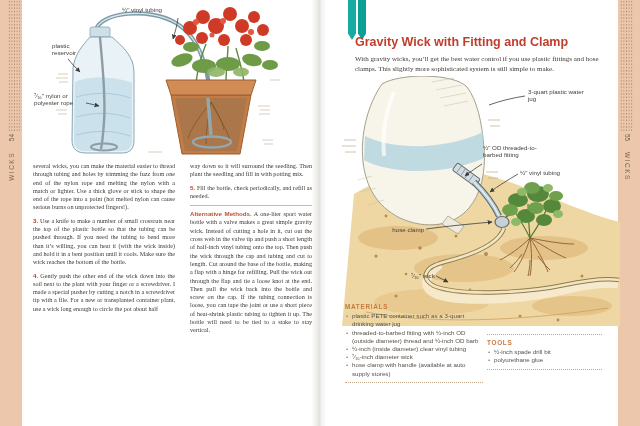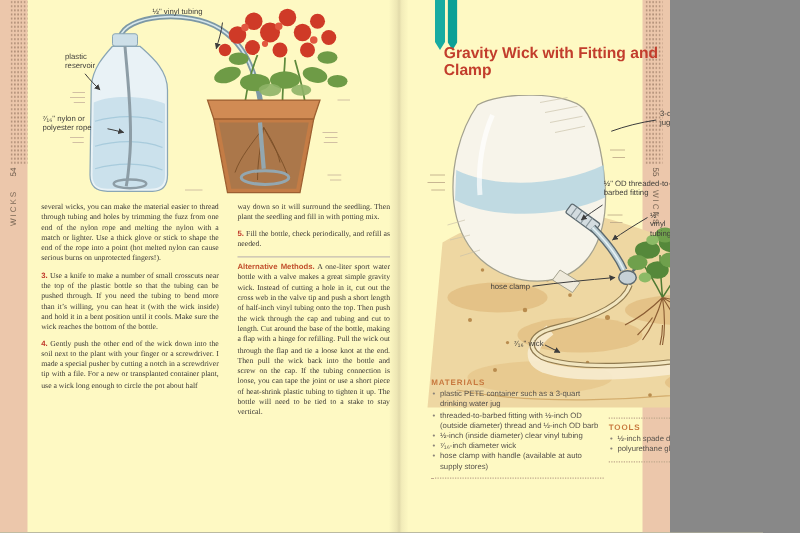--- a/index.html
+++ b/index.html
@@ -1,16 +1,16 @@
 <!DOCTYPE html>
 <html><head>
 <meta charset="utf-8">
 <style>
   html,body{margin:0;padding:0;background:#888;}
-  .stage{position:relative;width:536px;height:426px;background:#fef9c3;overflow:hidden;
+  .stage{position:relative;width:640px;height:426px;background:#ffffff;overflow:hidden;
          font-family:"Liberation Serif",serif;}
   
   .edge{position:absolute;top:0;bottom:0;width:22px;background:#ecc7ab;}
   .edge.left{left:0;} .edge.right{right:0;}
   .edge-dots{position:absolute;top:0;width:14px;height:132px;
     background-image:radial-gradient(circle,rgba(130,100,80,.55) .6px,transparent .95px);
     background-size:2.6px 3.3px;}
   .edge.left .edge-dots{left:8px;} .edge.right .edge-dots{left:2px;}
   .folio{position:absolute;font-family:"Liberation Sans",sans-serif;font-size:6.5px;color:#6d5c4d;
     writing-mode:vertical-rl;}
@@ -166,20 +166,21 @@
     <p><span class="alt-title">Alternative Methods.</span><span> A one-liter sport water bottle with a valve makes a great simple gravity wick. Instead of cutting a hole in it, cut out the cross web in the valve tip and push a short length of half-inch vinyl tubing onto the top. Then push the wick through the cap and tubing and cut to length. Cut around the base of the bottle, making a flap with a hinge for refilling. Pull the wick out through the flap and tie a loose knot at the end. Then pull the wick back into the bottle and screw on the cap. If the tubing connection is loose, you can tape the joint or use a short piece of heat-shrink plastic tubing to tighten it up. The bottle will need to be tied to a stake to stay vertical.</span></p>
   </div>
 
   <div class="gutter"></div>
 
   <div class="bookmark">
     <div class="bar b1"></div>
     <div class="bar b2"></div>
   </div>
   <div class="heading">Gravity Wick with Fitting and Clamp</div>
+  <div class="intro">With gravity wicks, you’ll get the best water control if you use plastic fittings and hose clamps. This slightly more sophisticated system is still simple to make.</div>
 
   <svg style="left:336px;top:76px;" width="285" height="258" viewBox="0 0 285 258">
     <defs>
       <marker id="ah2" markerWidth="7" markerHeight="7" refX="5.5" refY="3" orient="auto">
         <path d="M0,0 L6,3 L0,6 Z" fill="#3c3c3c"></path>
       </marker>
     </defs>
 
     <g>
       <path d="M18 118 C58 94 108 86 154 100 C204 114 248 138 284 146 L284 250 L6 250 Z" fill="#eed7a2"></path>

